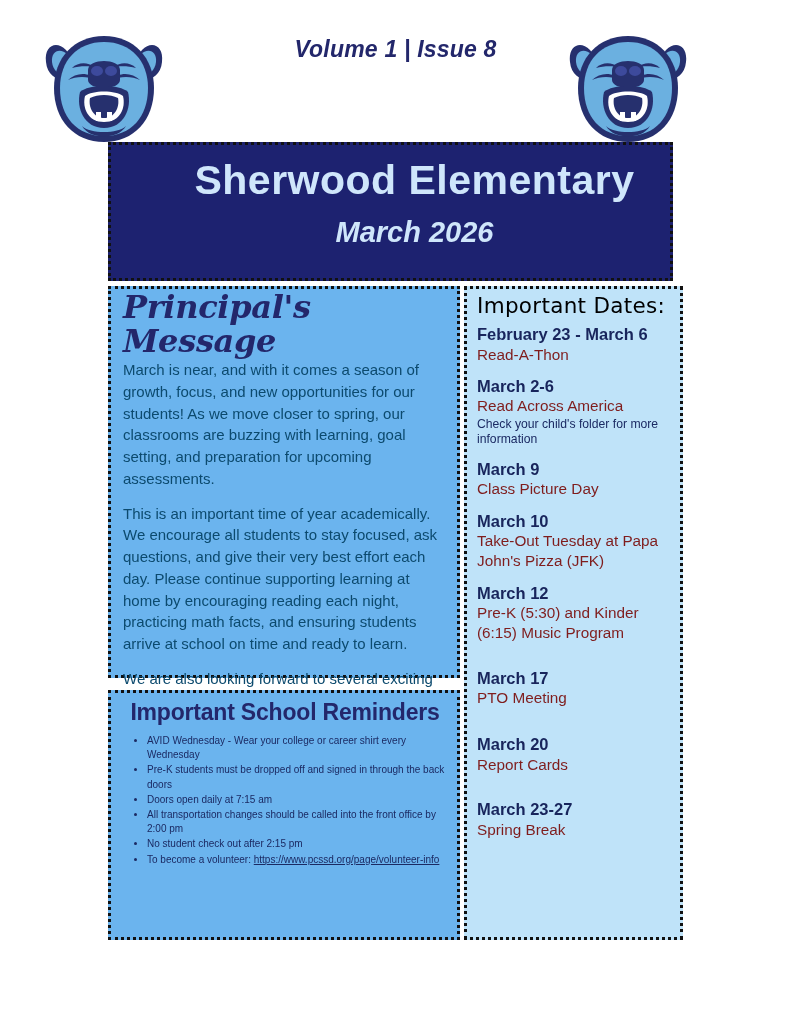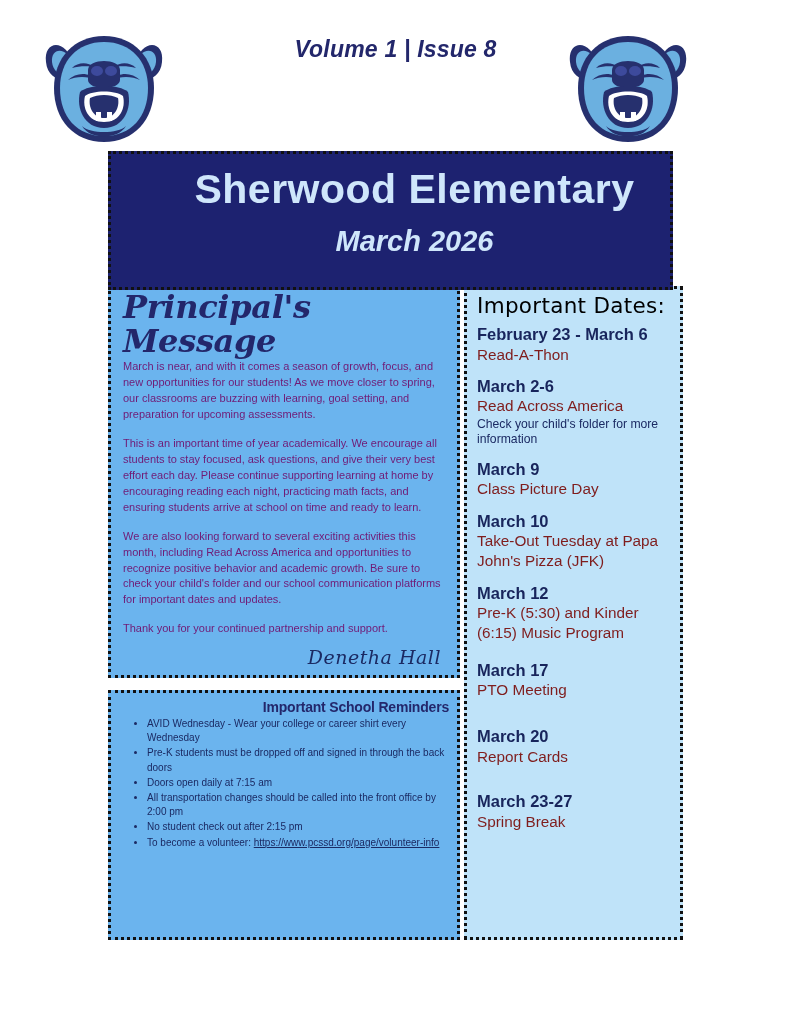--- a/index.html
+++ b/index.html
@@ -44,21 +44,21 @@
     height: 125px;
     z-index: 5;
   }
   #bear-left  { left: 38px; }
   #bear-right { left: 562px; transform: scaleX(-1); }
 
   
   #title-banner {
     position: absolute;
     left: 108px;
-    top: 151px;
+    top: 142px;
     width: 565px;
     height: 139px;
     background: #1d2270;
     border: 3px dotted #111111;
     z-index: 3;
     padding-top: 12px;
     padding-left: 48px;
   }
   #school-name {
     text-align: center;
@@ -97,23 +97,23 @@
     font-style: italic;
     font-weight: bold;
     font-size: 32px;
     color: #23276b;
     line-height: 1.05;
     letter-spacing: -0.3px;
     margin-bottom: 1px;
   }
 
   .p-para {
-    font-size: 11px;
+    font-size: 15px;
     line-height: 1.45;
-    color: #701a75;
+    color: #0c4a6e;
     margin-bottom: 13px;
   }
   .p-para:last-of-type { margin-bottom: 0; }
 
   #signature {
     font-family: "DejaVu Serif", serif;
     font-style: italic;
     font-size: 19px;
     color: #1b2a63;
     text-align: right;
@@ -125,26 +125,26 @@
   
   #reminders-panel {
     left: 108px;
     top: 690px;
     width: 352px;
     height: 250px;
     background: #6bb4ee;
     padding: 6px 8px 6px 10px;
   }
   #reminders-heading {
-    text-align: right;
-    font-size: 14px;
+    text-align: center;
+    font-size: 23px;
     font-weight: bold;
     color: #23276b;
     letter-spacing: -0.2px;
-    margin-bottom: 2px;
+    margin-bottom: 8px;
   }
   #reminders-list {
     list-style: disc;
     padding-left: 26px;
     margin: 0;
   }
   #reminders-list li {
     font-size: 10px;
     line-height: 1.42;
     color: #1b2a63;
@@ -307,21 +307,21 @@
     <div class="date-item">
       <div class="date-label">March 10</div>
       <div class="date-desc">Take-Out Tuesday at Papa John's Pizza (JFK)</div>
     </div>
 
     <div class="date-item">
       <div class="date-label">March 12</div>
       <div class="date-desc">Pre-K (5:30) and Kinder (6:15) Music Program</div>
     </div>
 
-    <div class="date-item" style="margin-top:16px">
+    <div class="date-item" style="margin-top:24px">
       <div class="date-label">March 17</div>
       <div class="date-desc">PTO Meeting</div>
     </div>
 
     <div class="date-item" style="margin-top:26px">
       <div class="date-label">March 20</div>
       <div class="date-desc">Report Cards</div>
     </div>
 
     <div class="date-item" style="margin-top:24px">

